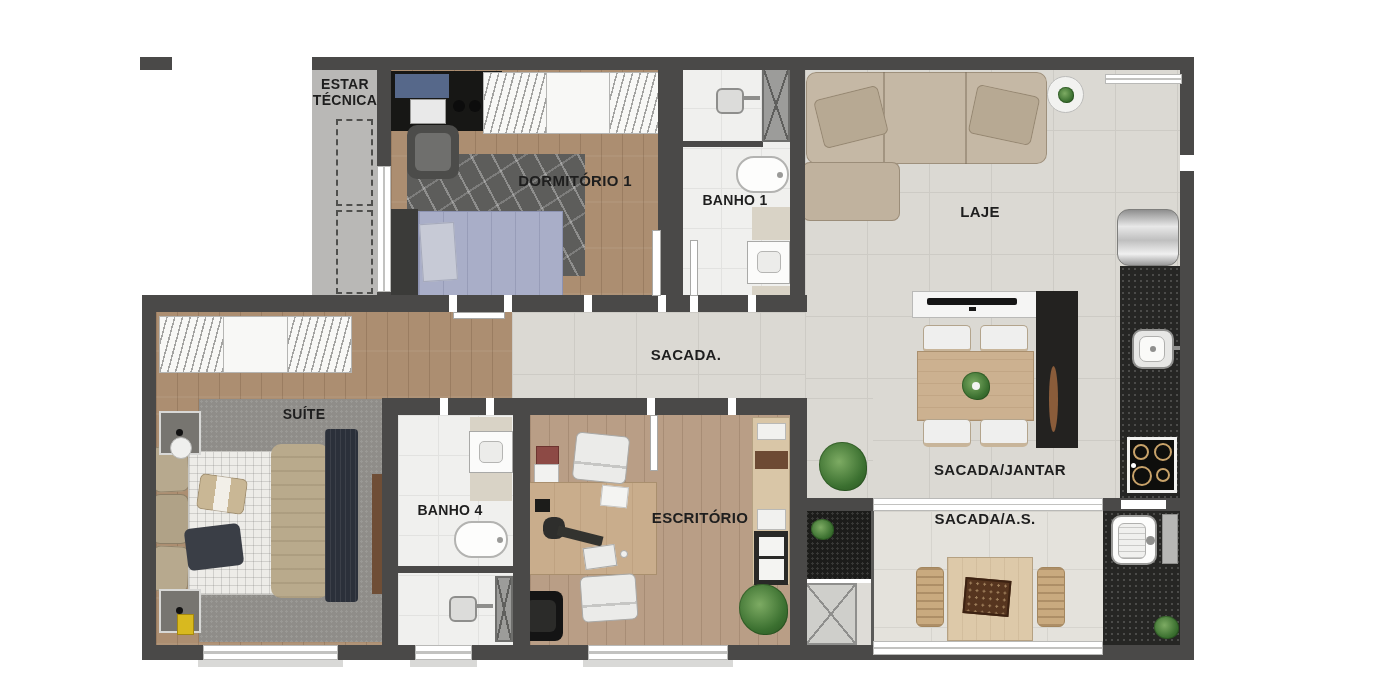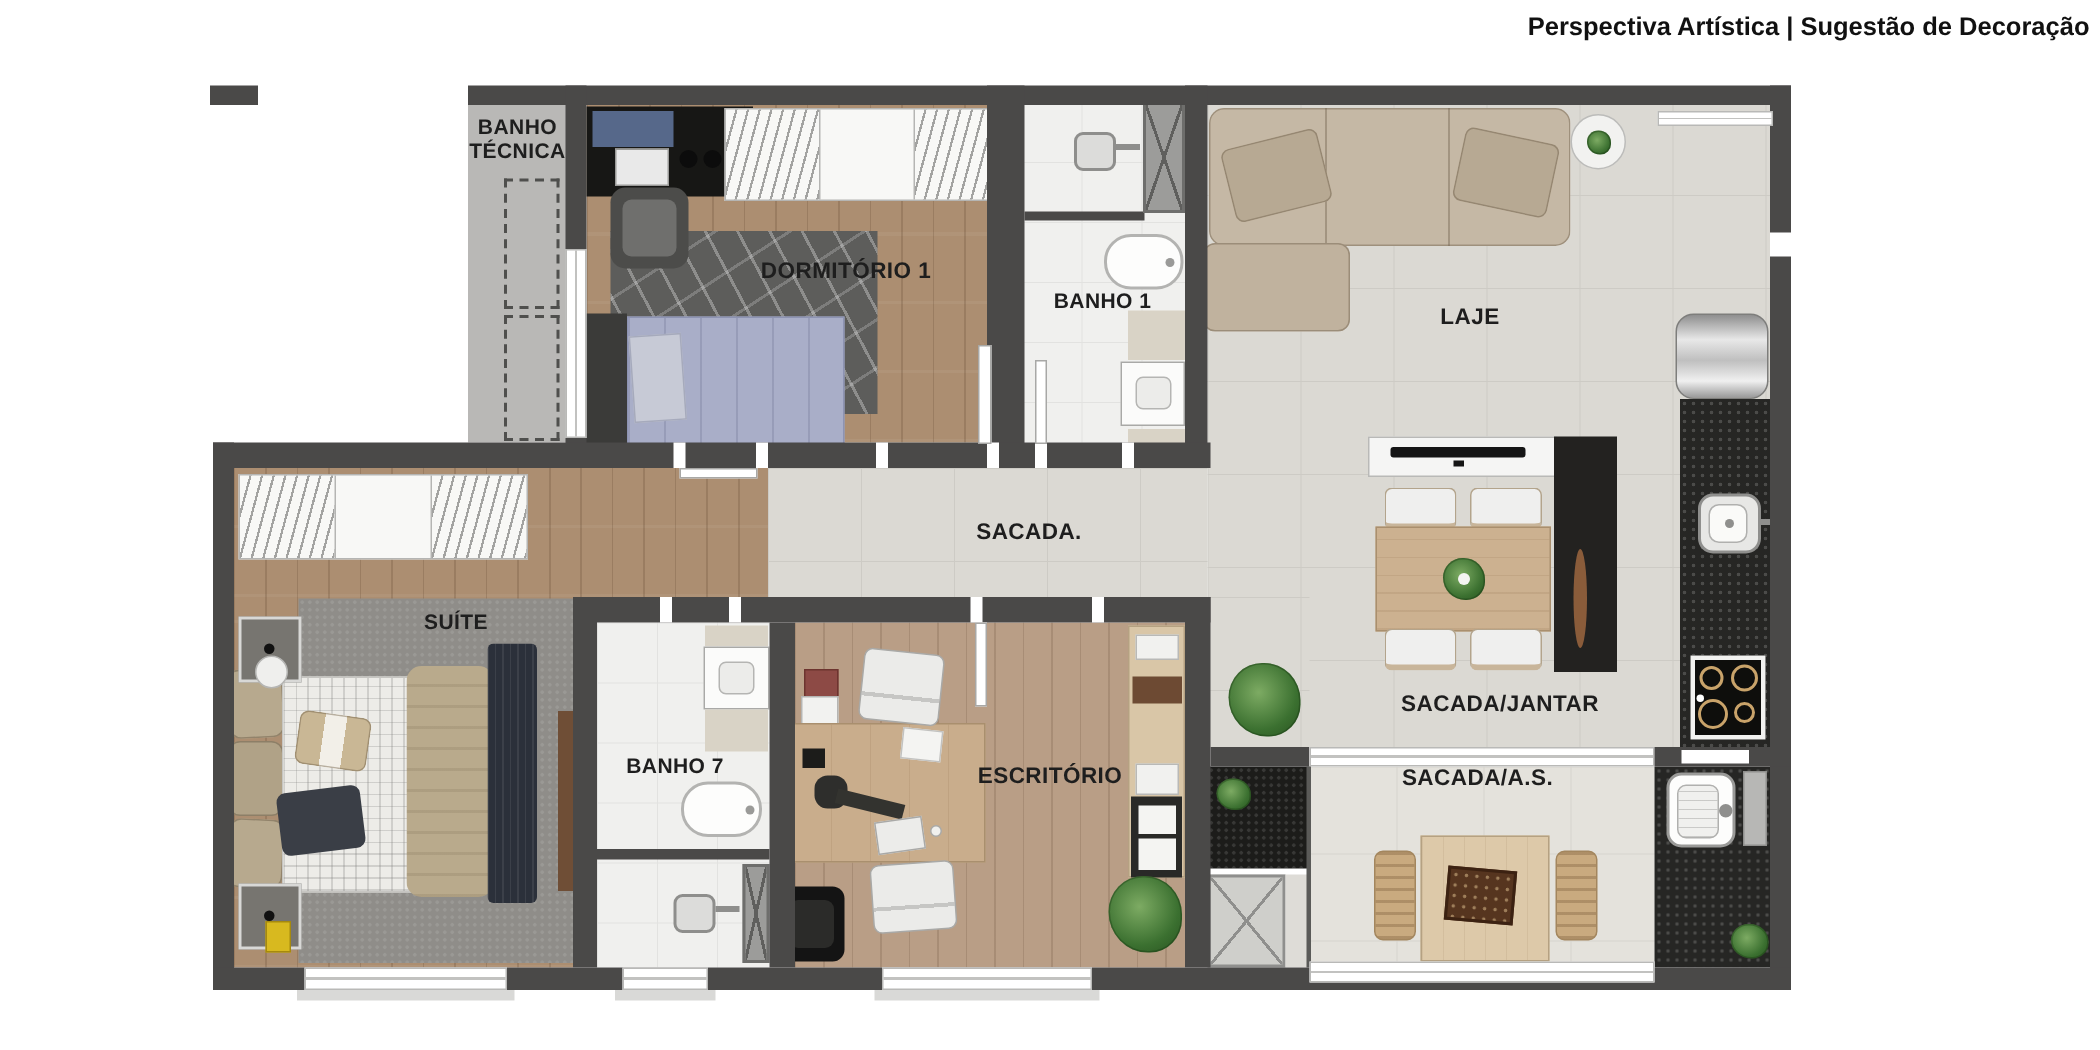--- a/index.html
+++ b/index.html
@@ -63,21 +63,20 @@
   .ruggrey{background-color:#8f8d89;
          background-image:radial-gradient(rgba(255,255,255,.10) 1px,transparent 1.3px);background-size:5px 5px;}
   .caption{position:absolute;top:8px;right:7px;font-weight:bold;font-size:17px;color:#111;}
   .slats{background-image:repeating-linear-gradient(0deg,rgba(90,60,30,.25) 0 2px,transparent 2px 8px);}
 </style>
 </head>
 <body>
 
 <div id="stage">
 
-  <div class="caption">Perspectiva Artística | Sugestão de Decoração</div>
 
   <div class="a laje" style="left:312px;top:68px;width:66px;height:227px;"></div>
   <div class="a wood" style="left:391px;top:68px;width:269px;height:227px;"></div>
   <div class="a bath" style="left:681px;top:68px;width:109px;height:227px;"></div>
   <div class="a tile" style="left:805px;top:68px;width:375px;height:430px;"></div>
   <div class="a tile" style="left:512px;top:312px;width:293px;height:86px;"></div>
   <div class="a wood" style="left:156px;top:312px;width:356px;height:86px;"></div>
   <div class="a wood" style="left:156px;top:398px;width:226px;height:247px;"></div>
   <div class="a bath" style="left:398px;top:415px;width:115px;height:230px;"></div>
   <div class="a woodL" style="left:530px;top:415px;width:260px;height:230px;"></div>
@@ -257,24 +256,24 @@
   <div class="a winH" style="left:203px;top:645px;width:135px;height:15px;"></div>
   <div class="a winH" style="left:415px;top:645px;width:57px;height:15px;"></div>
   <div class="a winH" style="left:588px;top:645px;width:140px;height:15px;"></div>
   <div class="a winH" style="left:873px;top:641px;width:230px;height:14px;"></div>
   <div class="a sill" style="left:198px;top:660px;width:145px;height:7px;"></div>
   <div class="a sill" style="left:410px;top:660px;width:67px;height:7px;"></div>
   <div class="a sill" style="left:583px;top:660px;width:150px;height:7px;"></div>
 
   <div class="a winH" style="left:1105px;top:74px;width:77px;height:10px;"></div>
 
-  <div class="lbl" style="left:310px;top:76px;width:70px;font-size:14px;">BANHO TÉCNICA</div>
-  <div class="lbl" style="left:494px;top:172px;width:140px;">DORMITÓRIO 1</div>
+  <div class="lbl" style="left:310px;top:76px;width:70px;font-size:14px;">ESTAR TÉCNICA</div>
+  <div class="lbl" style="left:505px;top:172px;width:140px;">DORMITÓRIO 1</div>
   <div class="lbl" style="left:695px;top:192px;width:80px;font-size:14px;">BANHO 1</div>
   <div class="lbl" style="left:940px;top:203px;width:80px;">LAJE</div>
   <div class="lbl" style="left:646px;top:346px;width:80px;">SACADA.</div>
   <div class="lbl" style="left:264px;top:406px;width:80px;font-size:14px;">SUÍTE</div>
-  <div class="lbl" style="left:410px;top:502px;width:80px;font-size:14px;">BANHO 7</div>
+  <div class="lbl" style="left:410px;top:502px;width:80px;font-size:14px;">BANHO 4</div>
   <div class="lbl" style="left:640px;top:509px;width:120px;">ESCRITÓRIO</div>
   <div class="lbl" style="left:925px;top:461px;width:150px;">SACADA/JANTAR</div>
   <div class="lbl" style="left:915px;top:510px;width:140px;">SACADA/A.S.</div>
 
 </div>
 
 </body></html>

